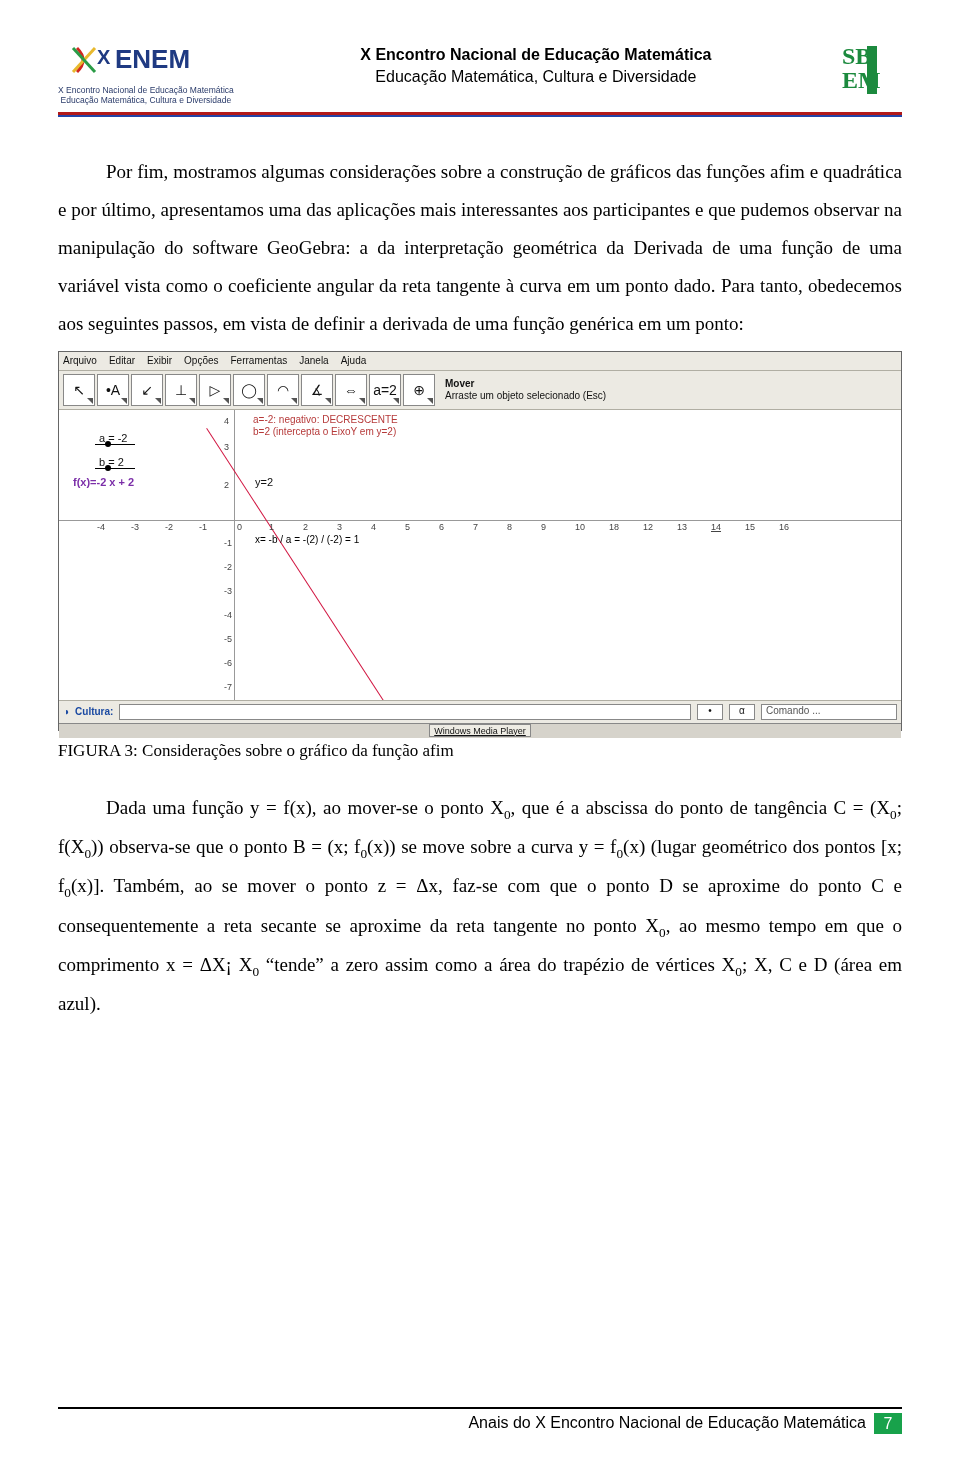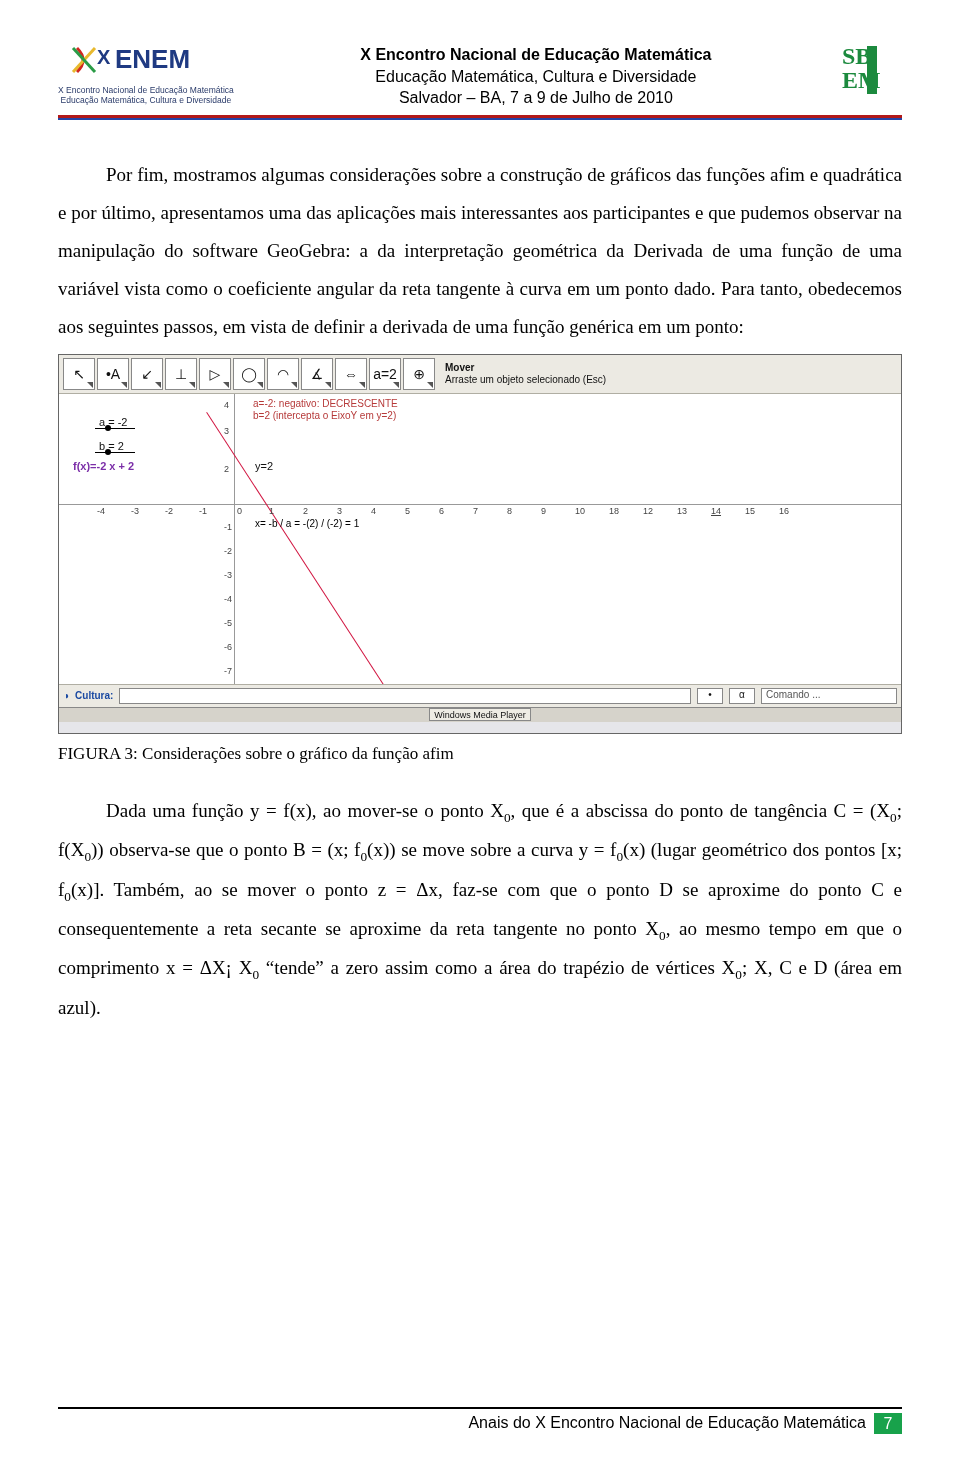--- a/index.html
+++ b/index.html
@@ -185,21 +185,21 @@
     gap: 4px;
     align-items: center;
     height: 12px;
   }
   .gg-taskbtn {
     border: 1px solid #888;
     background: #eeece4;
     padding: 0 4px;
     font-size: 9px;
     height: 11px;
-    display: flex; align-items: center;
+    display: flex; align-items: center; text-decoration: underline;
   }
   sub.v { font-size: 70%; vertical-align: sub; }
   .footer {
     position: absolute;
     left: 58px; right: 58px; bottom: 50px;
   }
   .footer hr {
     border: 0; border-top: 2px solid #000; margin: 0 0 4px 0;
   }
   .footer-row { display: flex; align-items: stretch; gap: 8px; }
@@ -233,40 +233,48 @@
         <path d="M2 30 L24 6" stroke="#e8b92e" stroke-width="3"></path>
         <path d="M2 6 L24 30" stroke="#2a9b46" stroke-width="3"></path>
       </svg>
       <div class="logo-caption">X Encontro Nacional de Educação Matemática</div>
       <div class="logo-caption">Educação Matemática, Cultura e Diversidade</div>
     </div>
 
     <div class="header-center">
       <div class="l1">X Encontro Nacional de Educação Matemática</div>
       <div>Educação Matemática, Cultura e Diversidade</div>
-      <div>Salvador – BA, 7 a 9 de Julho de 2010</div>
     </div>
 
     <div class="logo-right">
       <svg width="64" height="56" viewBox="0 0 64 56">
         <rect x="0" y="0" width="64" height="56" fill="none"></rect>
         <text x="4" y="22" font-family="Arial Black" font-size="24" fill="#1c8a3e" font-weight="900">SB</text>
         <text x="4" y="46" font-family="Arial Black" font-size="24" fill="#1c8a3e" font-weight="900">EM</text>
         <line x1="34" y1="4" x2="34" y2="52" stroke="#1c8a3e" stroke-width="10"></line>
       </svg>
     </div>
   </div>
   <hr class="header-rule">
 
   <div class="body-text">
     <p>Por fim, mostramos algumas considerações sobre a construção de gráficos das funções afim e quadrática e por último, apresentamos uma das aplicações mais interessantes aos participantes e que pudemos observar na manipulação do software GeoGebra: a da interpretação geométrica da Derivada de uma função de uma variável vista como o coeficiente angular da reta tangente à curva em um ponto dado. Para tanto, obedecemos aos seguintes passos, em vista de definir a derivada de uma função genérica em um ponto:</p>
   </div>
 
   <div class="screenshot">
 
+    <div class="gg-menubar">
+      <span>Arquivo</span>
+      <span>Editar</span>
+      <span>Exibir</span>
+      <span>Opções</span>
+      <span>Ferramentas</span>
+      <span>Janela</span>
+      <span>Ajuda</span>
+    </div>
 
     <div class="gg-toolbar">
       <div class="gg-tool">↖</div>
       <div class="gg-tool">•A</div>
       <div class="gg-tool">↙</div>
       <div class="gg-tool">⊥</div>
       <div class="gg-tool">▷</div>
       <div class="gg-tool">◯</div>
       <div class="gg-tool">◠</div>
       <div class="gg-tool">∡</div>

